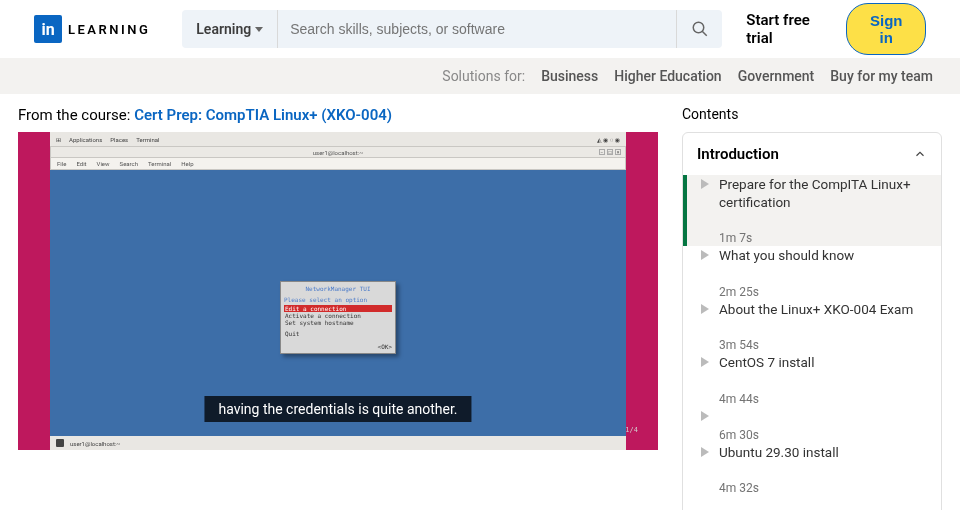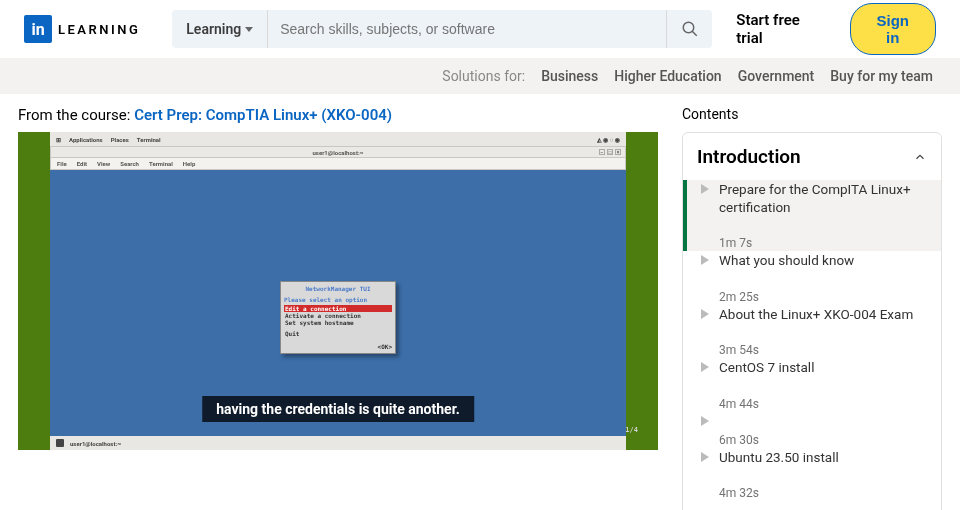--- a/index.html
+++ b/index.html
@@ -1,19 +1,19 @@
 <!DOCTYPE html>
 <html><head>
 <meta charset="utf-8">
 <style>
 * { margin: 0; padding: 0; box-sizing: border-box; }
 body { font-family: -apple-system, BlinkMacSystemFont, "Segoe UI", Roboto, sans-serif; background: #fff; color: #000; width: 960px; height: 510px; overflow: hidden; }
 
 
-.header { height: 58px; display: flex; align-items: center; padding: 0 24px; gap: 12px; background: #fff; }
+.header { height: 58px; display: flex; align-items: center; padding: 0 34px; gap: 12px; background: #fff; }
 .logo { display: flex; align-items: center; gap: 6px; }
 .logo-box { width: 28px; height: 28px; background: #0a66c2; color: #fff; font-weight: 700; font-size: 16px; display: flex; align-items: center; justify-content: center; border-radius: 2px; }
 .logo-text { letter-spacing: 2.5px; font-size: 13px; font-weight: 600; color: #000; }
 .searchbar { display: flex; align-items: center; background: #eef3f8; border-radius: 4px; overflow: hidden; height: 38px; flex: 0 0 540px; margin-left: 20px; }
 .search-scope { display: flex; align-items: center; padding: 0 14px; font-size: 14px; font-weight: 600; color: #3d3d3d; border-right: 1px solid #d9d9d9; height: 100%; gap: 4px; white-space: nowrap; }
 .chevron-down { width: 0; height: 0; border-left: 4px solid transparent; border-right: 4px solid transparent; border-top: 5px solid #666; }
 .search-input { flex: 1; border: none; background: transparent; padding: 0 12px; font-size: 14px; height: 100%; outline: none; color: #333; }
 .search-icon-btn { width: 46px; height: 100%; display: flex; align-items: center; justify-content: center; border-left: 1px solid #d9d9d9; cursor: pointer; }
 .search-icon-btn svg { width: 18px; height: 18px; fill: none; stroke: #666; stroke-width: 2; }
 .header-spacer { flex: 1; }
@@ -23,21 +23,21 @@
 
 .subnav { background: #f3f2f0; padding: 10px 27px; display: flex; justify-content: flex-end; align-items: center; gap: 16px; font-size: 14px; color: #666; }
 .subnav-label { color: #888; }
 .subnav-item { color: #555; font-weight: 500; cursor: pointer; }
 
 
 .content { display: flex; gap: 24px; padding: 12px 18px 0 18px; }
 .left { flex: 0 0 640px; }
 .course-from { font-size: 15px; margin-bottom: 8px; }
 .course-link { color: #0a66c2; font-weight: 600; cursor: pointer; }
-.video-player { width: 640px; height: 318px; background: #4d7c0f; position: relative; overflow: hidden; font-weight: bold; }
+.video-player { width: 640px; height: 318px; background: #be185d; position: relative; overflow: hidden; }
 
 
 .desk { position: absolute; left: 32px; right: 32px; top: 0; bottom: 0; background: #3d6ea8; }
 .desk-panel { position: absolute; top: 0; left: 0; right: 0; height: 14px; background: #e9e7e3; display: flex; align-items: center; padding: 0 6px; font-size: 6px; color: #444; gap: 8px; }
 .desk-panel .spacer { flex: 1; }
 .desk-bottom-panel { position: absolute; bottom: 0; left: 0; right: 0; height: 14px; background: #e9e7e3; display: flex; align-items: center; padding: 0 6px; font-size: 6px; color: #444; gap: 6px; }
 .term-square { width: 8px; height: 8px; background: #444; border-radius: 1px; }
 .term-window { position: absolute; top: 14px; left: 0; right: 0; bottom: 14px; background: #3d6ea8; }
 .term-titlebar { position: absolute; top: 0; left: 0; right: 0; height: 12px; background: #ebe9e5; border: 1px solid #c9c7c3; display: flex; align-items: center; justify-content: center; font-size: 6px; color: #555; }
 .win-ctrls { position: absolute; right: 4px; display: flex; gap: 2px; }
@@ -49,21 +49,21 @@
 .nm-opt { padding: 0 1px; }
 .nm-opt.sel { background: #d12b2b; color: #fff; }
 .nm-ok { text-align: right; margin-top: 6px; }
 .caption { position: absolute; left: 50%; transform: translateX(-50%); bottom: 28px; background: rgba(0,0,0,0.75); color: #fff; font-size: 14px; padding: 5px 14px; white-space: nowrap; }
 .slide-count { position: absolute; right: 20px; bottom: 16px; font-size: 7px; color: #cfcfcf; font-family: monospace; }
 
 
 .right { flex: 0 0 260px; }
 .right h2 { font-size: 14px; font-weight: 400; margin-bottom: 10px; }
 .contents-box { border: 1px solid #e0e0e0; border-radius: 6px; }
-.section-header { display: flex; align-items: center; justify-content: space-between; padding: 12px 14px; font-weight: 600; font-size: 19px; cursor: pointer; }
+.section-header { display: flex; align-items: center; justify-content: space-between; padding: 12px 14px; font-weight: 600; font-size: 15px; cursor: pointer; }
 .chevron { width: 14px; height: 14px; stroke: #444; stroke-width: 2; fill: none; }
 .lesson-list { list-style: none; }
 .lesson { display: flex; align-items: flex-start; gap: 10px; padding: 1px 14px; cursor: pointer; border-left: 4px solid transparent; }
 .lesson.active { background: #f3f2f0; border-left-color: #057642; }
 .play-tri { width: 0; height: 0; border-top: 5px solid transparent; border-bottom: 5px solid transparent; border-left: 8px solid #bbb; margin-top: 3px; flex-shrink: 0; }
 .lesson.active .play-tri { border-left-color: #bbb; }
 .lesson-title { font-size: 13.5px; color: #333; line-height: 1.3; }
 .lesson-time { font-size: 12px; color: #737373; margin-top: 20px; }
 </style>
 </head>
@@ -199,21 +199,21 @@
           </li>
           <li class="lesson">
             <span class="play-tri"></span>
             <div>
               <div class="lesson-time">6m 30s</div>
             </div>
           </li>
           <li class="lesson">
             <span class="play-tri"></span>
             <div>
-              <div class="lesson-title">Ubuntu 23.50 install</div>
+              <div class="lesson-title">Ubuntu 29.30 install</div>
               <div class="lesson-time">4m 32s</div>
             </div>
           </li>
         </ul>
       <div class="section-header">
         <span>1. System Hardware</span>
         <svg class="chevron" viewBox="0 0 24 24">
             <polyline points="6 9 12 15 18 9"></polyline>
           </svg>
       </div>

